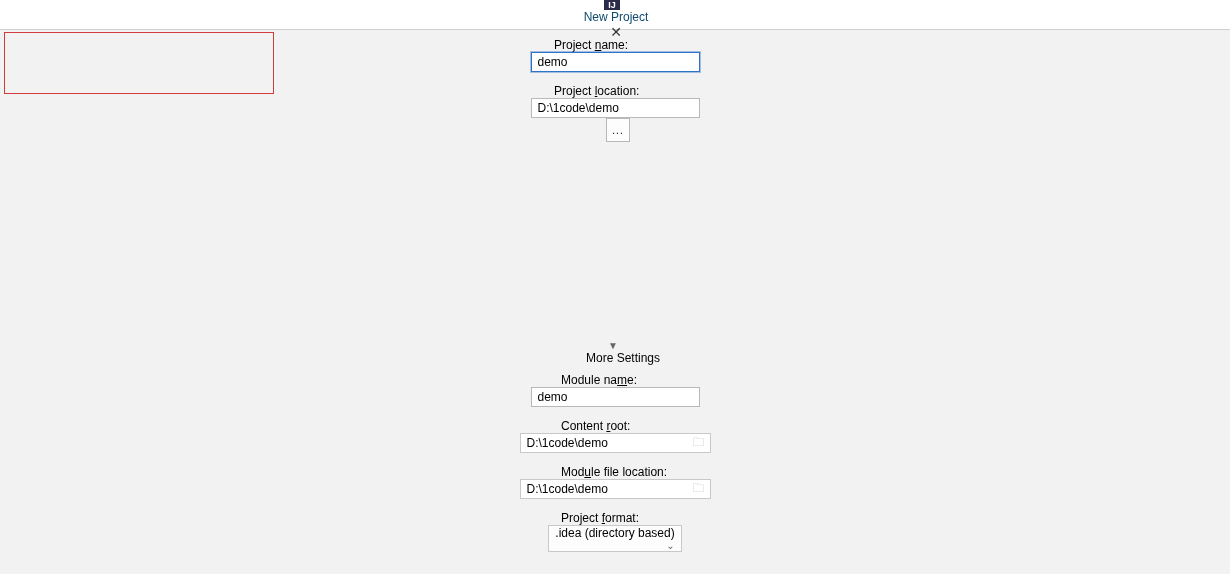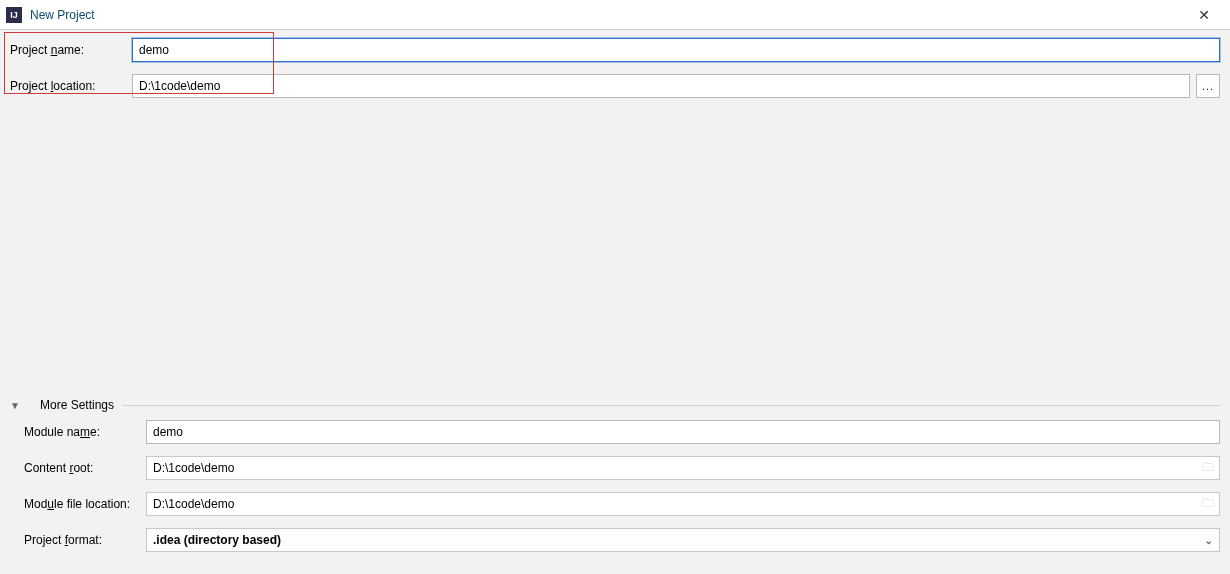--- a/index.html
+++ b/index.html
@@ -1,15 +1,15 @@
 <!DOCTYPE html>
 <html><head>
 <meta charset="utf-8">
 <style>
-* { box-sizing: border-box; margin: 0; padding: 0; }
+* { box-sizing: border-box; margin: 0; padding: 0; flex-direction: column; }
 body {
   font-family: "Segoe UI", Tahoma, sans-serif;
   font-size: 12px;
   background: #f2f2f2;
   width: 1230px;
   height: 574px;
   overflow: hidden;
   color: #000;
 }
 .titlebar {
@@ -126,21 +126,20 @@
 }
 .select {
   height: 24px;
   border: 1px solid #c8c8c8;
   background: #fdfdfd;
   display: flex;
   align-items: center;
   padding: 0 6px;
   font-size: 12px;
   cursor: pointer;
-  font-weight: bold;
 }
 .select .caret { margin-left: auto; color: #666; font-size: 10px; }
 .footer {
   display: flex;
   justify-content: flex-end;
   gap: 8px;
   margin-top: 14px;
   padding-right: 2px;
 }
 .footer button {

